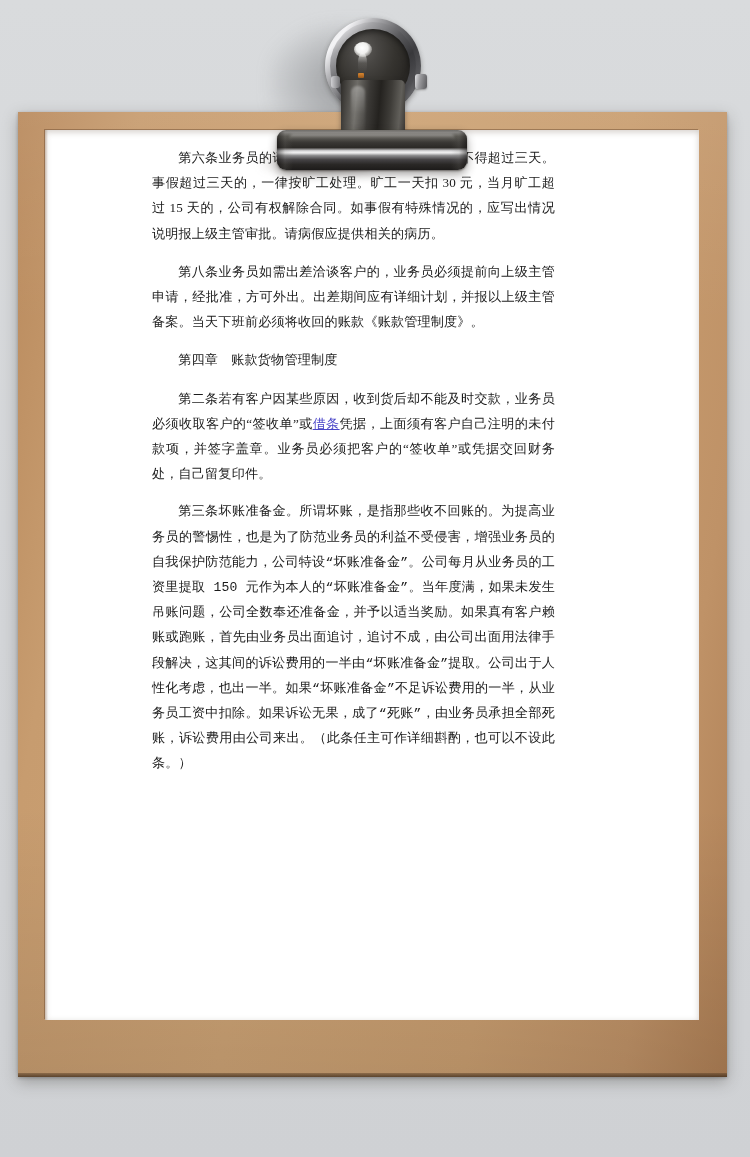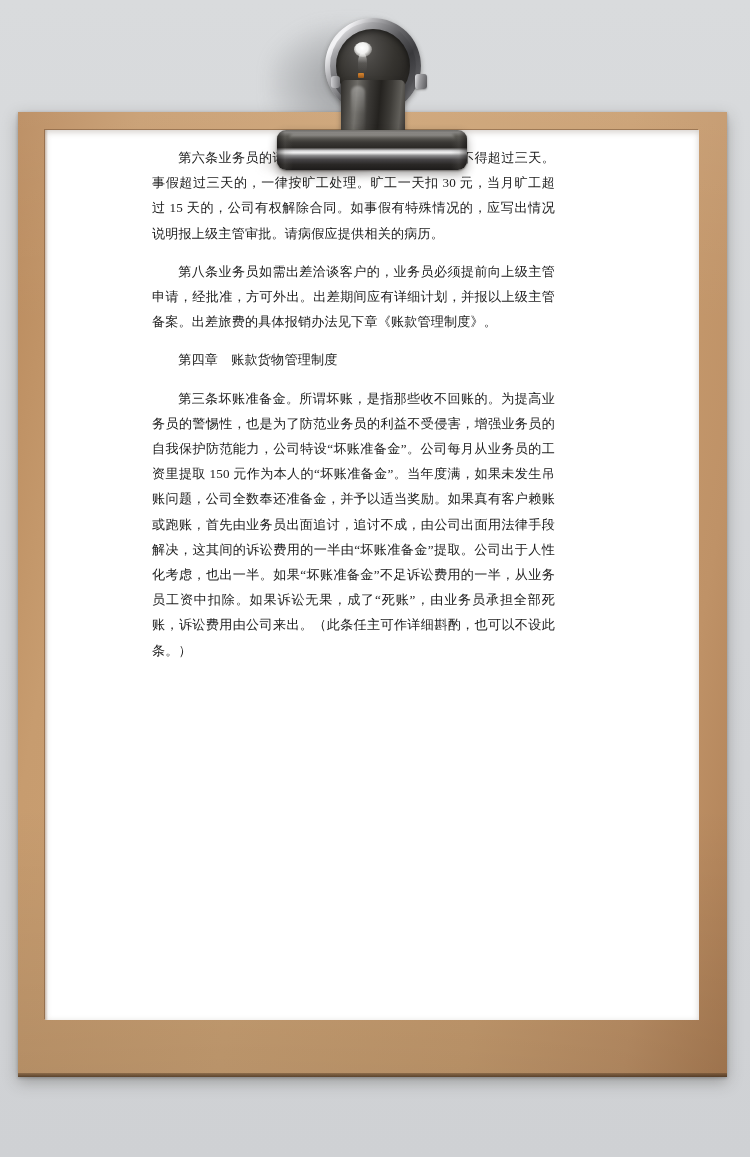--- a/index.html
+++ b/index.html
@@ -98,21 +98,21 @@
   .para {
     margin: 0 0 13px 0;
     font-size: 13.1px;
     line-height: 25.2px;
     color: #1b1b1b;
     text-align: justify;
     text-justify: inter-ideograph;
     text-indent: 2em;
     letter-spacing: 0.18px;
   }
-  .para:last-child { margin-bottom: 8px; }
+  .para:last-child { margin-bottom: 8px; font-family: Liberation Mono, monospace; }
   .heading {
     margin: 12px 0 13px 0;
     font-size: 13.1px;
     line-height: 25.2px;
     color: #1b1b1b;
     text-indent: 2em;
     letter-spacing: 0.18px;
   }
   .inline-link {
     color: #4a46c8;
@@ -310,25 +310,28 @@
     <div class="paper">
       <div class="paper-crease"></div>
     </div>
   </div>
 
   <div class="doc">
 
     <p class="para">第六条业务员的请假规定。业务员每个月请事假不得超过三天。事假超过三天的，一律按旷工处理。旷工一天扣 30 元，当月旷工超过 15 天的，公司有权解除合同。如事假有特殊情况的，应写出情况说明报上级主管审批。请病假应提供相关的病历。</p>
 
 
-    <p class="para">第八条业务员如需出差洽谈客户的，业务员必须提前向上级主管申请，经批准，方可外出。出差期间应有详细计划，并报以上级主管备案。出差旅费的具体报销办法见下章《账款管理制度》。</p>
+    <p class="para">第八条业务员如需出差洽谈客户的，业务员必须提前向上级主管申请，经批准，方可外出。出差期间应有详细计划，并报以上级主管备案。当天下班前必须将收回的账款《账款管理制度》。</p>
 
     <p class="heading">第四章　账款货物管理制度</p>
 
 
+    <p class="para">
+      <span>第二条若有客户因某些原因，收到货后却不能及时交款，业务员必须收取客户的“签收单”或</span><a class="inline-link" href="#">借条</a><span>凭据，上面须有客户自己注明的未付款项，并签字盖章。业务员必须把客户的“签收单”或凭据交回财务处，自己留复印件。</span>
+    </p>
 
     <p class="para">第三条坏账准备金。所谓坏账，是指那些收不回账的。为提高业务员的警惕性，也是为了防范业务员的利益不受侵害，增强业务员的自我保护防范能力，公司特设“坏账准备金”。公司每月从业务员的工资里提取 150 元作为本人的“坏账准备金”。当年度满，如果未发生吊账问题，公司全数奉还准备金，并予以适当奖励。如果真有客户赖账或跑账，首先由业务员出面追讨，追讨不成，由公司出面用法律手段解决，这其间的诉讼费用的一半由“坏账准备金”提取。公司出于人性化考虑，也出一半。如果“坏账准备金”不足诉讼费用的一半，从业务员工资中扣除。如果诉讼无果，成了“死账”，由业务员承担全部死账，诉讼费用由公司来出。（此条任主可作详细斟酌，也可以不设此条。）</p>
   </div>
 
   <div class="clip">
 
     <div class="clip-drum">
       <div class="drum-rim"></div>
       <div class="drum-rim2"></div>
       <div class="drum-face"></div>

